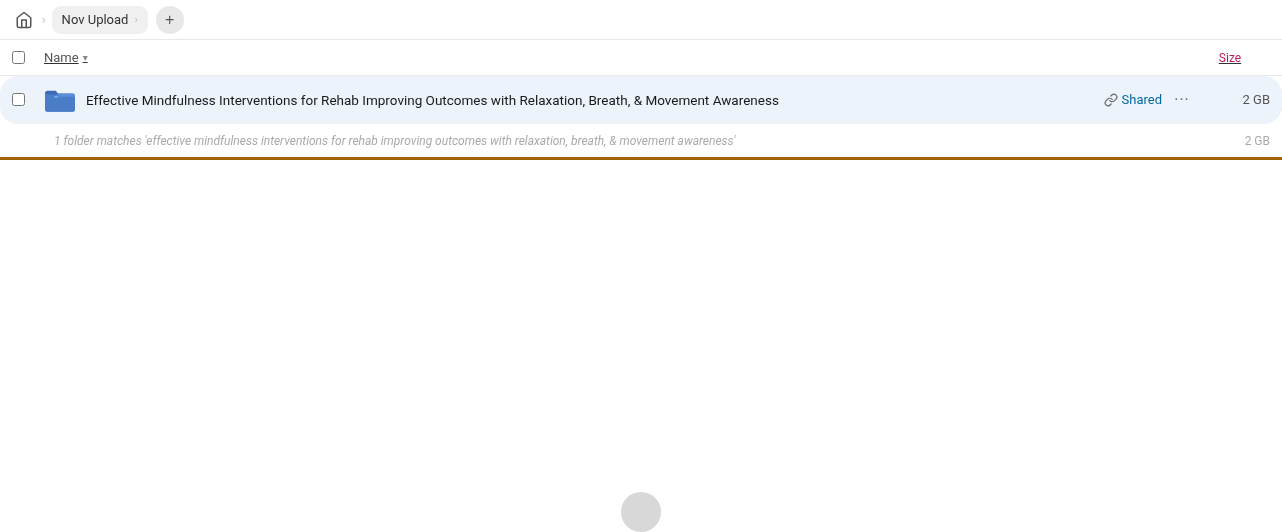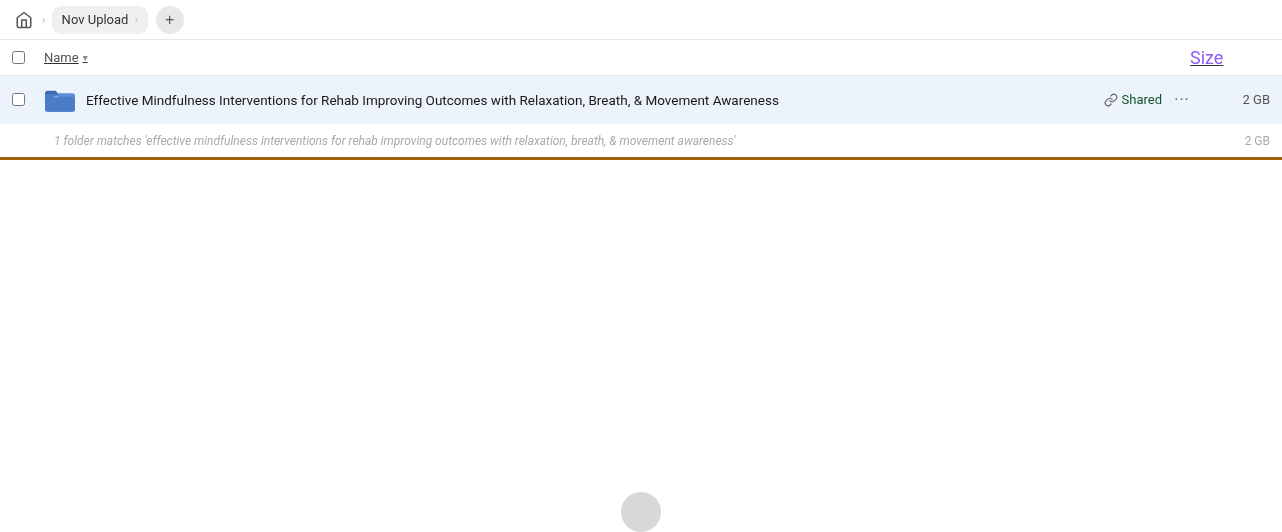--- a/index.html
+++ b/index.html
@@ -106,34 +106,35 @@
       user-select: none;
     }
 
     .col-name-chevron {
       font-size: 10px;
       color: #888;
     }
 
     .col-size {
       width: 80px;
-      text-align: left;
-      font-size: 18px;
-      color: #8b5cf6;
+      text-align: center;
+      font-size: 12px;
+      color: #be185d;
     }
 
     
     .file-row {
       display: flex;
       align-items: center;
       padding: 0 12px;
       height: 48px;
       border-bottom: 1px solid #f0f0f0;
       background: #edf3fb;
       cursor: pointer;
+      border-radius: 18px;
     }
 
     .file-checkbox {
       width: 20px;
       margin-right: 12px;
       display: flex;
       align-items: center;
     }
 
     .file-icon {
@@ -164,21 +165,21 @@
       display: flex;
       align-items: center;
       gap: 8px;
       margin-right: 16px;
     }
 
     .shared-badge {
       display: flex;
       align-items: center;
       gap: 4px;
-      color: #14532d;
+      color: #0369a1;
       font-size: 13px;
     }
 
     .more-button {
       width: 24px;
       height: 24px;
       display: flex;
       align-items: center;
       justify-content: center;
       cursor: pointer;

